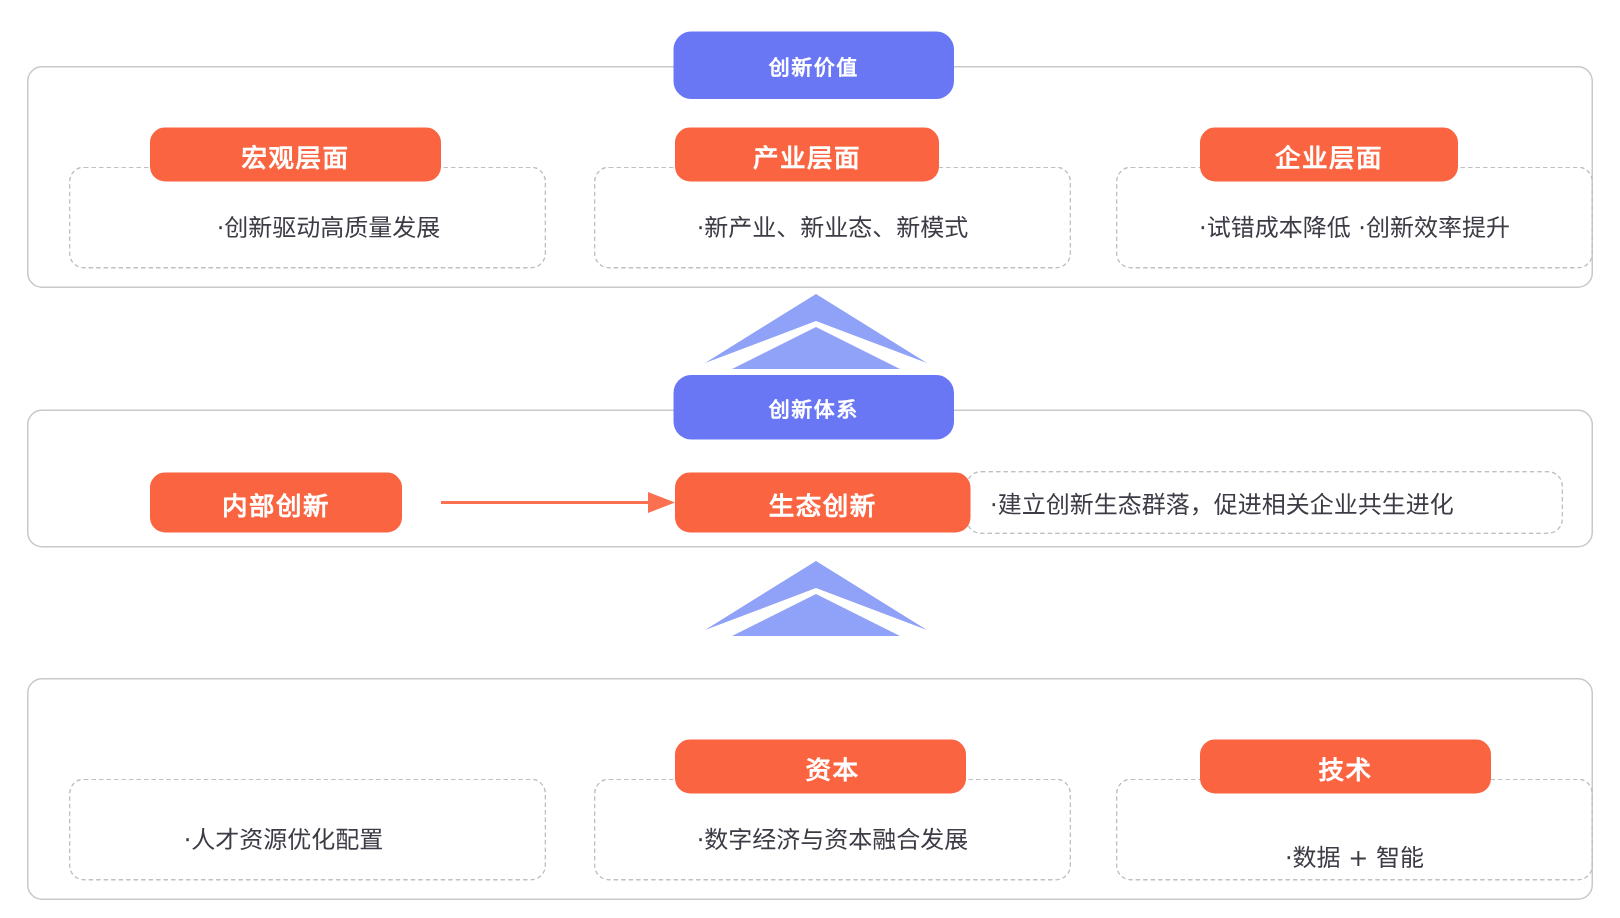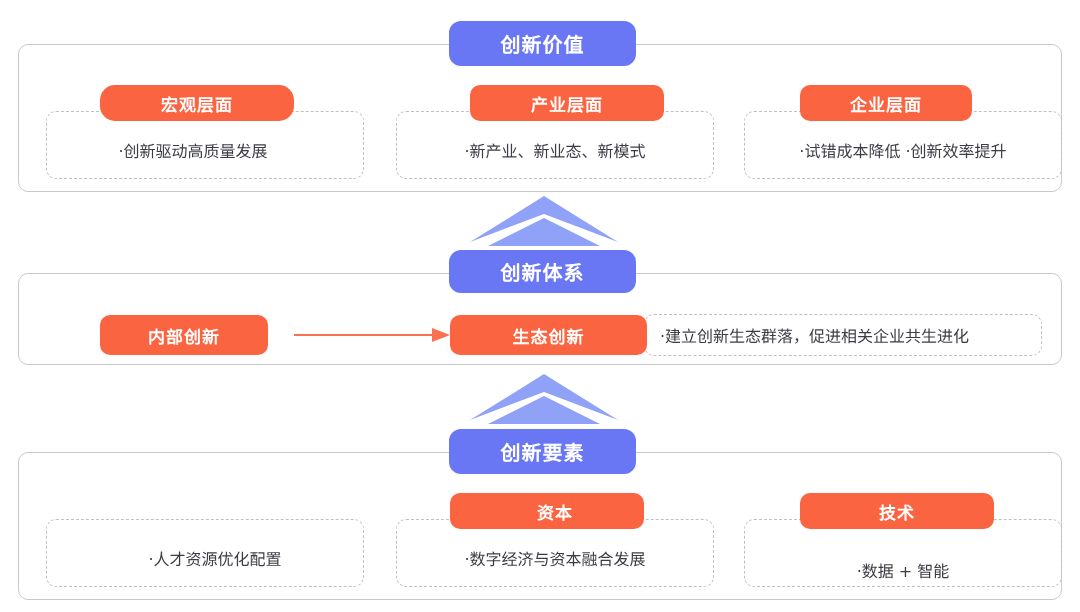--- a/index.html
+++ b/index.html
@@ -35,21 +35,21 @@
   
   .level-badge {
     position: absolute;
     box-sizing: border-box;
     display: flex;
     align-items: center;
     justify-content: center;
     background: #6A77F5;
     border-radius: 12px;
     color: #ffffff;
-    font-size: 20px;
+    font-size: 14px;
     font-weight: bold;
     letter-spacing: 1px;
     z-index: 6;
   }
 
   
   .card {
     position: absolute;
     box-sizing: border-box;
     border: 1px dashed #c0c0c0;
@@ -112,27 +112,27 @@
 
 <div id="canvas">
 
   <div class="panel" style="left:18px; top:44px; width:1044px; height:148px;"></div>
 
   <div class="level-badge" style="left:449px; top:21px; width:187px; height:45px;">
     <span>创新价值</span>
   </div>
 
   <div class="card" style="left:46px; top:111px; width:318px; height:68px;"></div>
-  <div class="pill" style="left:100px; top:85px; width:194px; height:36px;border-radius:15px;">
+  <div class="pill" style="left:100px; top:85px; width:194px; height:36px;">
     <span>宏观层面</span>
   </div>
-  <div class="card-text" style="left:34px; top:138px; width:318px;">·创新驱动高质量发展</div>
+  <div class="card-text" style="left:60px; top:138px; width:318px;">·创新驱动高质量发展</div>
 
   <div class="card" style="left:396px; top:111px; width:318px; height:68px;"></div>
-  <div class="pill" style="left:450px; top:85px; width:194px; height:36px;margin-left:20px;">
+  <div class="pill" style="left:450px; top:85px; width:176px; height:36px;">
     <span>产业层面</span>
   </div>
   <div class="card-text" style="left:396px; top:138px; width:318px;">·新产业、新业态、新模式</div>
 
   <div class="card" style="left:744px; top:111px; width:318px; height:68px;"></div>
   <div class="pill" style="left:800px; top:85px; width:172px; height:36px;">
     <span>企业层面</span>
   </div>
   <div class="card-text" style="left:744px; top:138px; width:318px;">·试错成本降低 ·创新效率提升</div>
 
@@ -169,26 +169,23 @@
 
   <div class="chevron" style="left:470px; top:374px; width:148px; height:50px;">
     <svg width="148" height="50" viewBox="0 0 148 50" xmlns="http://www.w3.org/2000/svg">
       <polygon points="74,0 148,46 74,18 0,46" fill="#8FA2F7"></polygon>
       <polygon points="74,22 130,50 18,50" fill="#8FA2F7"></polygon>
     </svg>
   </div>
 
   <div class="panel" style="left:18px; top:452px; width:1044px; height:148px;"></div>
 
-  <div class="level-badge" style="left:449px; top:429px; width:187px; height:45px;">
-    <span>创新要素</span>
-  </div>
 
   <div class="card" style="left:46px; top:519px; width:318px; height:68px;"></div>
-  <div class="card-text" style="left:56px; top:546px; width:318px;">·人才资源优化配置</div>
+  <div class="card-text" style="left:30px; top:546px; width:318px;">·人才资源优化配置</div>
 
   <div class="card" style="left:396px; top:519px; width:318px; height:68px;"></div>
   <div class="pill" style="left:450px; top:493px; width:194px; height:36px;padding-left:16px;">
     <span>资本</span>
   </div>
   <div class="card-text" style="left:396px; top:546px; width:318px;">·数字经济与资本融合发展</div>
 
   <div class="card" style="left:744px; top:519px; width:318px; height:68px;"></div>
   <div class="pill" style="left:800px; top:493px; width:194px; height:36px;">
     <span>技术</span>

